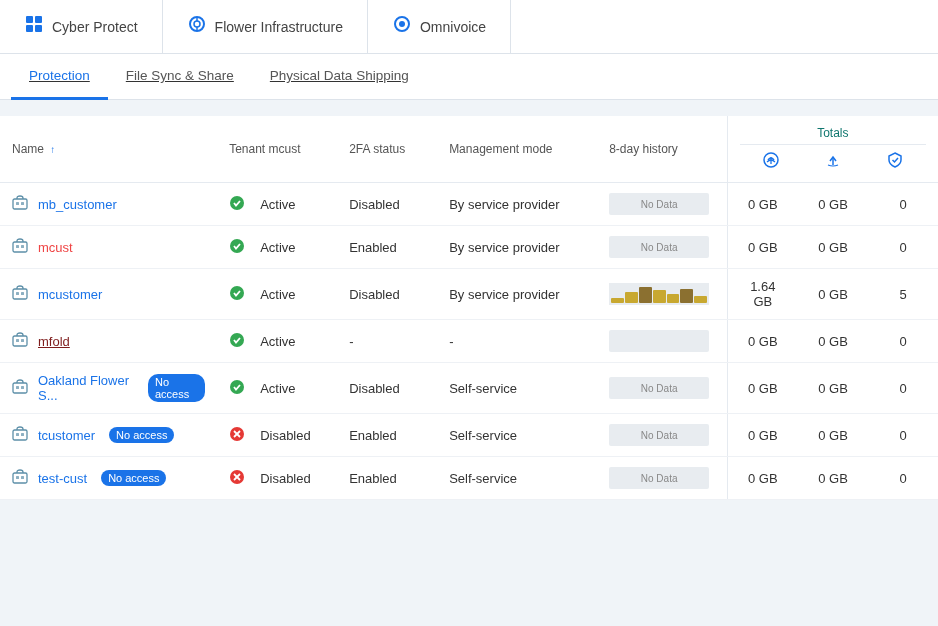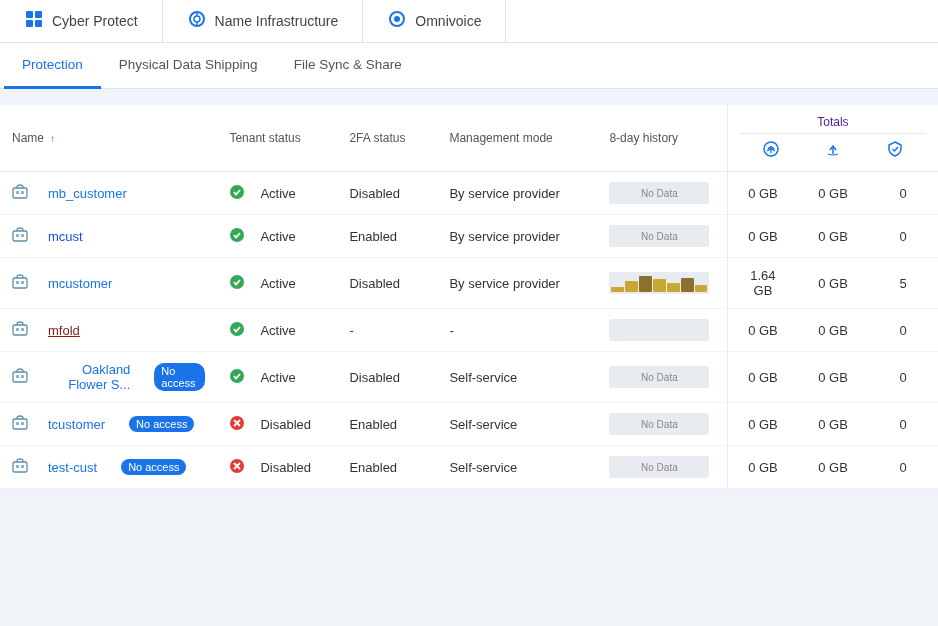--- a/index.html
+++ b/index.html
@@ -3,41 +3,42 @@
   <meta charset="utf-8">
   <style>
     * { box-sizing: border-box; margin: 0; padding: 0; }
     body { font-family: -apple-system, BlinkMacSystemFont, 'Segoe UI', Arial, sans-serif; font-size: 13px; background: #f0f4f8; color: #333; }
 
     
     .top-nav {
       display: flex;
       background: #fff;
       border-bottom: 1px solid #dde3ea;
-      height: 43px;
+      height: 54px;
     }
     .top-nav-tab {
       display: flex;
       align-items: center;
       gap: 8px;
       padding: 0 24px;
       cursor: pointer;
       border-right: 1px solid #dde3ea;
       color: #444;
       font-size: 14px;
       transition: background 0.15s;
     }
     .top-nav-tab .tab-icon { font-size: 18px; color: #1a73e8; }
 
     
     .sub-tabs {
       display: flex;
       background: #fff;
       border-bottom: 1px solid #dde3ea;
-      padding: 0 0 0 4px;
+      padding: 0 0 0 11px;
+      text-decoration: underline;
     }
     .sub-tab {
       padding: 14px 18px;
       cursor: pointer;
       color: #555;
       font-size: 13.5px;
       border-bottom: 3px solid transparent;
       margin-bottom: -1px;
     }
     .sub-tab.active { color: #1a73e8; border-bottom: 3px solid #1a73e8; font-weight: 500; }
@@ -68,37 +69,37 @@
     .data-table td {
       padding: 10px 12px;
       border-bottom: 1px solid #eef1f5;
       font-size: 13px;
       vertical-align: middle;
     }
 
     .totals-header {
       text-align: center;
       font-weight: 500;
-      color: #4c1d95;
+      color: #0f766e;
       font-size: 12px;
       border-bottom: 1px solid #e5eaf0;
       padding-bottom: 4px;
     }
 
     .col-name { min-width: 200px; }
     .col-tenant { min-width: 120px; }
     .col-2fa { min-width: 100px; }
     .col-mgmt { min-width: 160px; }
     .col-history { min-width: 130px; }
     .col-total { min-width: 70px; text-align: center; }
 
     .name-cell {
       display: flex;
       align-items: center;
-      gap: 20px;
+      gap: 10px;
       color: #1a73e8;
     }
     .name-icon { font-size: 15px; color: #5c8fa8; }
 
     .status-active {
       display: flex;
       align-items: center;
       gap: 15px;
       color: #333;
     }
@@ -161,55 +162,55 @@
   </div>
   <div class="top-nav-tab">
     <span class="tab-icon">
       <svg width="20" height="20" viewBox="0 0 20 20" fill="none">
         <circle cx="10" cy="10" r="7" stroke="#1a73e8" stroke-width="2" fill="none"></circle>
         <circle cx="10" cy="10" r="3" stroke="#1a73e8" stroke-width="1.5" fill="none"></circle>
         <line x1="10" y1="3" x2="10" y2="7" stroke="#1a73e8" stroke-width="1.5"></line>
         <line x1="10" y1="13" x2="10" y2="17" stroke="#1a73e8" stroke-width="1.5"></line>
       </svg>
     </span>
-    <span>Name Infrastructure</span>
+    <span>Flower Infrastructure</span>
   </div>
   <div class="top-nav-tab">
     <span class="tab-icon">
       <svg width="20" height="20" viewBox="0 0 20 20" fill="none">
         <circle cx="10" cy="10" r="7" stroke="#1a73e8" stroke-width="2" fill="none"></circle>
         <circle cx="10" cy="10" r="3" fill="#1a73e8"></circle>
       </svg>
     </span>
     <span>Omnivoice</span>
   </div>
 </div>
 
 <div class="sub-tabs">
   <div class="sub-tab active">
     <span>Protection</span>
   </div>
   <div class="sub-tab">
-    <span>Physical Data Shipping</span>
+    <span>File Sync &amp; Share</span>
   </div>
   <div class="sub-tab">
-    <span>File Sync &amp; Share</span>
+    <span>Physical Data Shipping</span>
   </div>
 </div>
 
 <div class="main-content">
   <table class="data-table">
     <thead>
       <tr>
         <th class="col-name" style="cursor:pointer;">
           <span>Name</span>
           <span class="sort-icon">↑</span>
         </th>
         <th class="col-tenant">
-          <span>Tenant status</span>
+          <span>Tenant mcust</span>
         </th>
         <th class="col-2fa">
           <span>2FA status</span>
         </th>
         <th class="col-mgmt">
           <span>Management mode</span>
         </th>
         <th class="col-history">
           <span>8-day history</span>
         </th>
@@ -283,21 +284,21 @@
           <td class="col-name">
     <div class="name-cell">
       <span class="name-icon">
         <svg width="16" height="16" viewBox="0 0 16 16" fill="none">
           <rect x="1" y="4" width="14" height="10" rx="1.5" stroke="#5c8fa8" stroke-width="1.3" fill="none"></rect>
           <path d="M5 4 V3 Q5 1 8 1 Q11 1 11 3 V4" stroke="#5c8fa8" stroke-width="1.3" fill="none"></path>
           <rect x="4" y="7" width="3" height="3" rx="0.5" fill="#5c8fa8" opacity="0.7"></rect>
           <rect x="9" y="7" width="3" height="3" rx="0.5" fill="#5c8fa8" opacity="0.7"></rect>
         </svg>
       </span>
-      <span style="color:#1d4ed8; cursor:pointer;">mcust</span>
+      <span style="color:#ef4444; cursor:pointer;">mcust</span>
 
     </div>
   </td>
           <td class="col-tenant">
     <div class="status-active">
       <span><svg width="16" height="16" viewBox="0 0 16 16">
                   <circle cx="8" cy="8" r="7" fill="#34a853"></circle>
                   <polyline points="5,8 7,10.5 11,6" stroke="white" stroke-width="1.8" fill="none"></polyline>
                 </svg></span>
       <span>Active</span>
@@ -402,21 +403,21 @@
           <td class="col-name">
     <div class="name-cell">
       <span class="name-icon">
         <svg width="16" height="16" viewBox="0 0 16 16" fill="none">
           <rect x="1" y="4" width="14" height="10" rx="1.5" stroke="#5c8fa8" stroke-width="1.3" fill="none"></rect>
           <path d="M5 4 V3 Q5 1 8 1 Q11 1 11 3 V4" stroke="#5c8fa8" stroke-width="1.3" fill="none"></path>
           <rect x="4" y="7" width="3" height="3" rx="0.5" fill="#5c8fa8" opacity="0.7"></rect>
           <rect x="9" y="7" width="3" height="3" rx="0.5" fill="#5c8fa8" opacity="0.7"></rect>
         </svg>
       </span>
-      <span style="color:#1a73e8; cursor:pointer;text-align:right;">Oakland Flower S...</span>
+      <span style="color:#1a73e8; cursor:pointer;">Oakland Flower S...</span>
       <span class="badge-no-access">No access</span>
     </div>
   </td>
           <td class="col-tenant">
     <div class="status-active">
       <span><svg width="16" height="16" viewBox="0 0 16 16">
                   <circle cx="8" cy="8" r="7" fill="#34a853"></circle>
                   <polyline points="5,8 7,10.5 11,6" stroke="white" stroke-width="1.8" fill="none"></polyline>
                 </svg></span>
       <span>Active</span>

